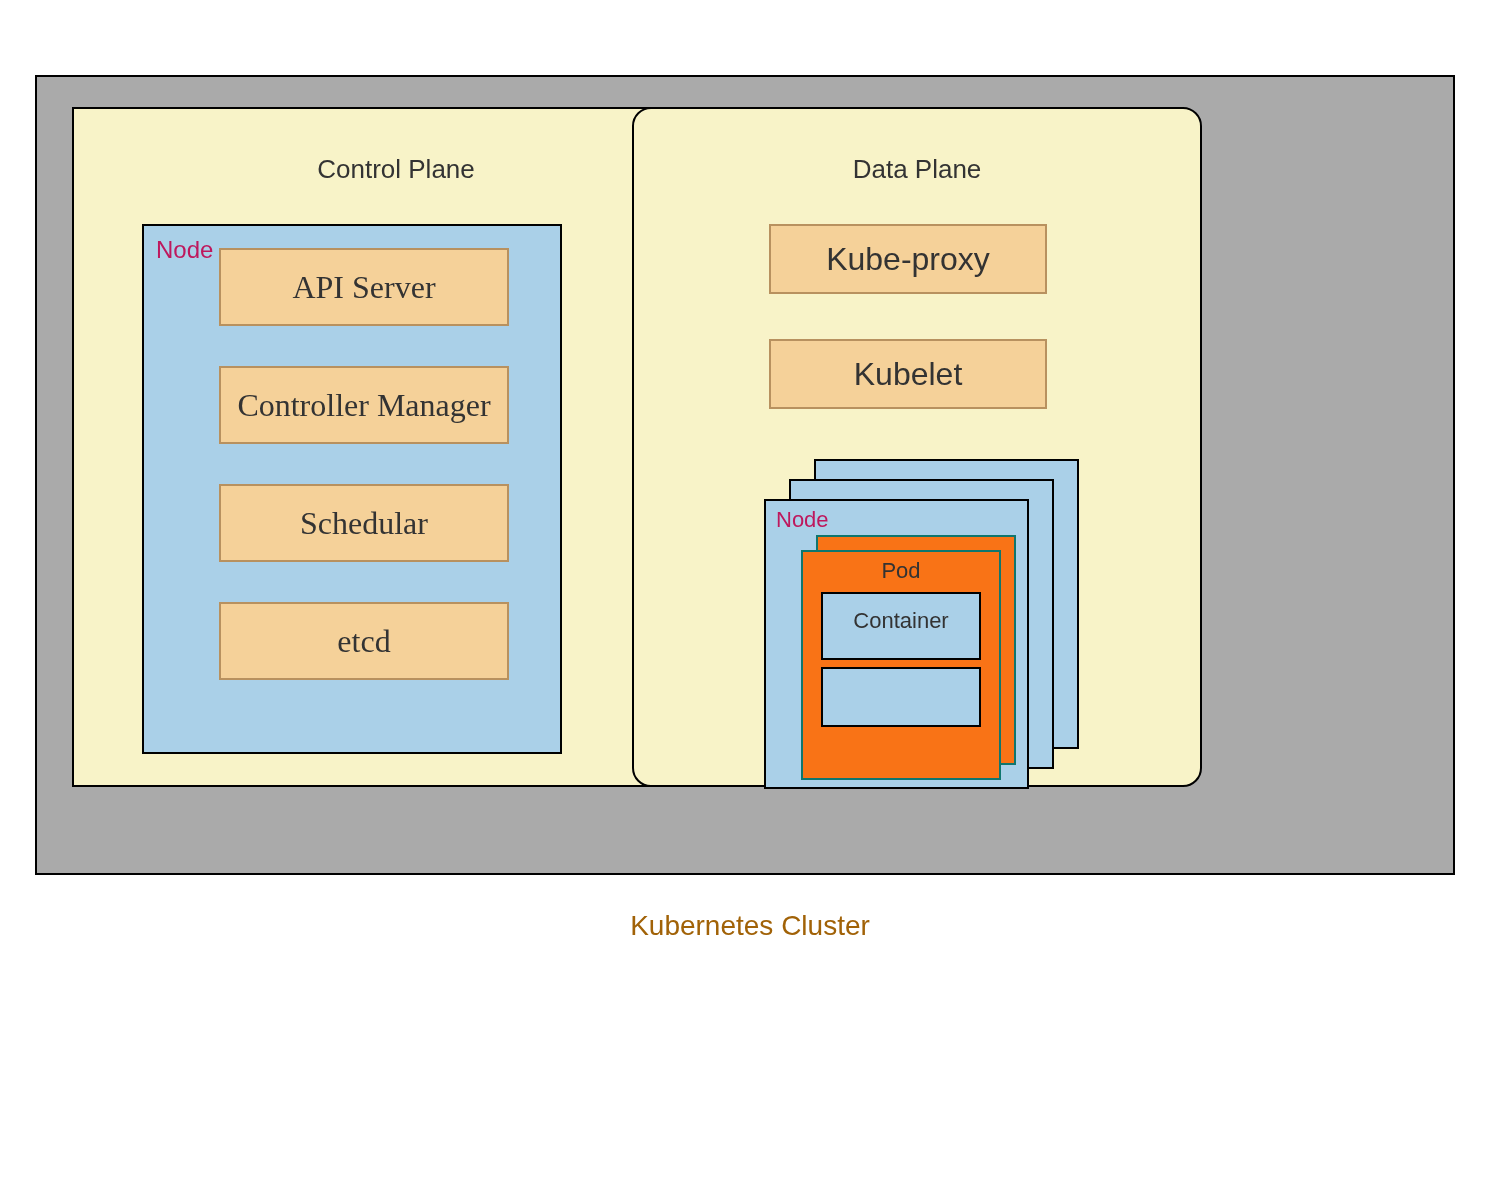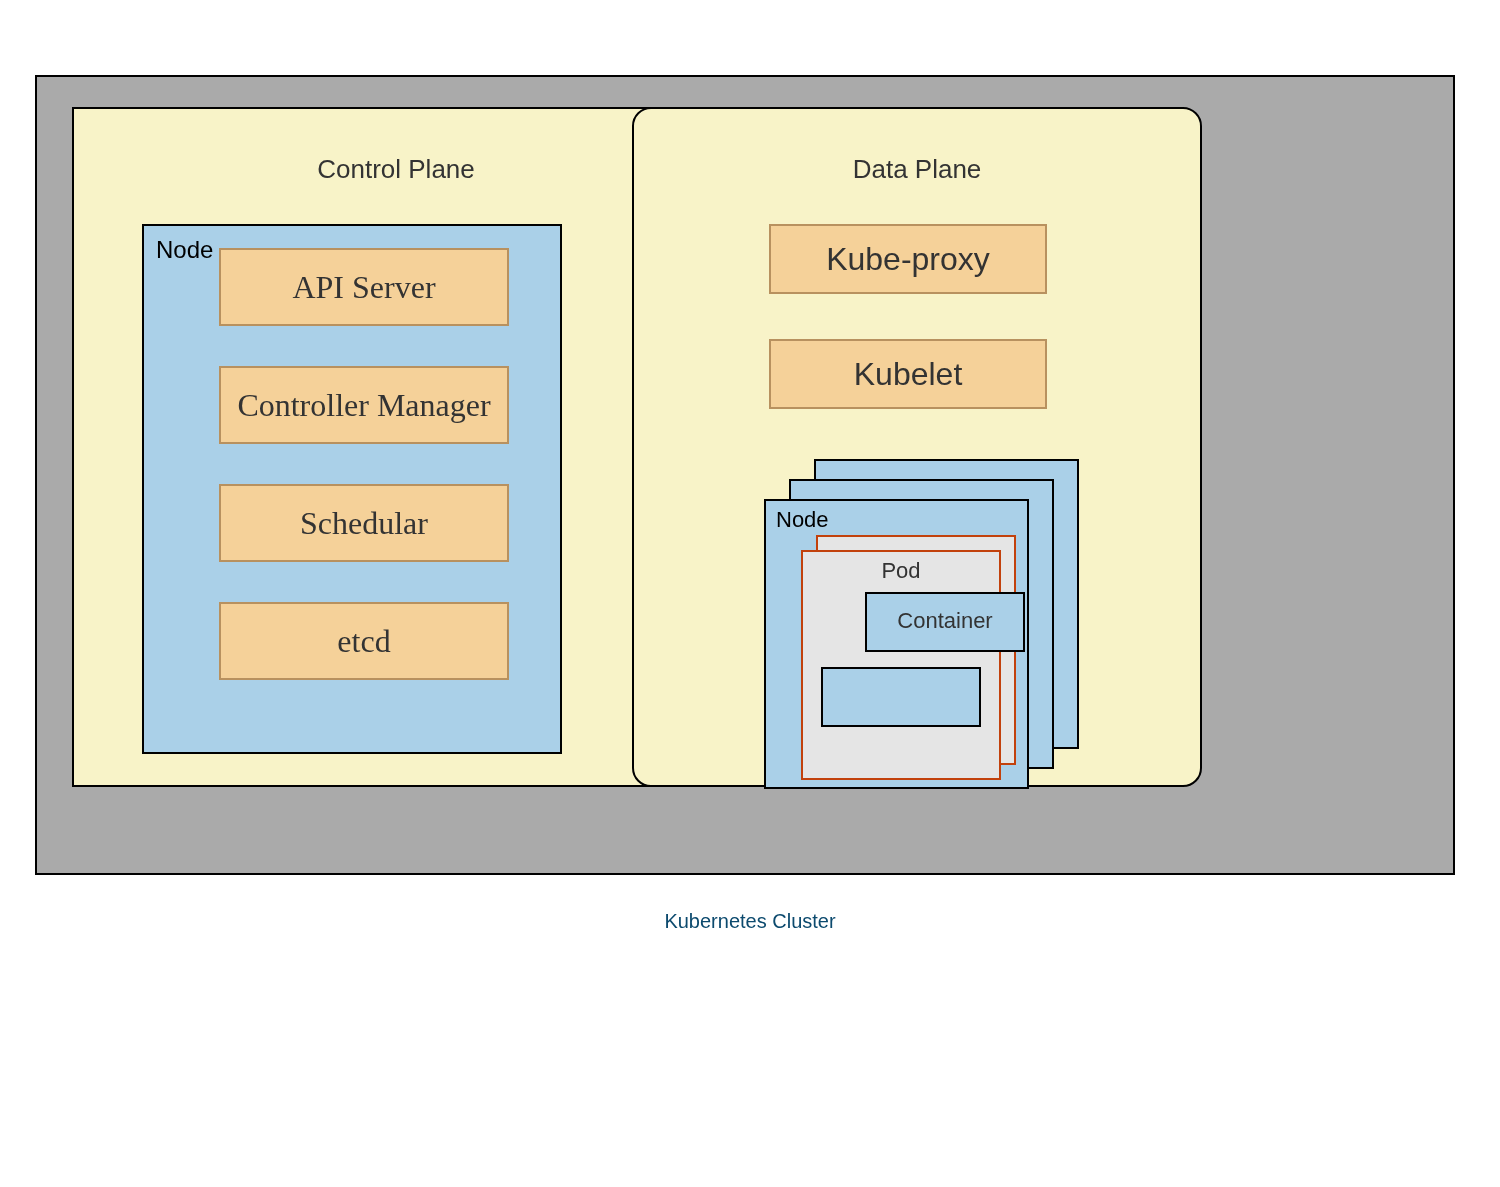--- a/index.html
+++ b/index.html
@@ -50,21 +50,21 @@
     border: 2px solid #000;
   }
   .control-node {
     left: 68px;
     top: 115px;
     width: 420px;
     height: 530px;
   }
   .node-label {
     font-size: 24px;
-    color: #000000;
+    color: #be185d;
     padding: 10px 0 0 12px;
   }
   .component {
     background: #f5d199;
     border: 2px solid #b8915f;
     text-align: center;
     font-size: 32px;
     color: #333;
     display: flex;
     align-items: center;
@@ -92,42 +92,42 @@
   }
   .stack-card {
     position: absolute;
     background: #aad0e8;
     border: 2px solid #000;
     width: 265px;
     height: 290px;
   }
   .pod-box {
     position: absolute;
-    background: #e5e5e5;
-    border: 2px solid #c2410c;
+    background: #f97316;
+    border: 2px solid #0f766e;
   }
   .pod-label, .container-label {
     text-align: center;
     font-size: 22px;
     color: #333;
     padding: 6px 0 4px 0;
   }
   .container-box {
     position: absolute;
     background: #aad0e8;
     border: 2px solid #000;
   }
   .caption {
     position: absolute;
     left: 0;
     top: 910px;
     width: 1500px;
     text-align: center;
-    font-size: 20px;
-    color: #0c4a6e;
+    font-size: 28px;
+    color: #a16207;
   }
 </style>
 </head>
 <body>
 
 <div class="cluster-frame">
 
   <div class="plane control-plane">
     <div class="plane-title">Control Plane</div>
     <div class="node-box control-node">
@@ -150,21 +150,21 @@
       <div class="stack-card" style="left:70px; top:0px;"></div>
       <div class="stack-card" style="left:45px; top:20px;"></div>
 
       <div class="stack-card" style="left:20px; top:40px;">
         <div class="node-label" style="padding:6px 0 0 10px; font-size:22px;">Node</div>
 
         <div class="pod-box" style="left:50px; top:34px; width:200px; height:230px;"></div>
 
         <div class="pod-box" style="left:35px; top:49px; width:200px; height:230px;">
           <div class="pod-label">Pod</div>
-          <div class="container-box" style="left:18px; top:40px; width:160px; height:60px;margin-left:44px;">
+          <div class="container-box" style="left:18px; top:40px; width:160px; height:68px;">
             <div class="container-label" style="padding-top:14px;">Container</div>
           </div>
           <div class="container-box" style="left:18px; top:115px; width:160px; height:60px;"></div>
         </div>
       </div>
     </div>
   </div>
 
 </div>
 

